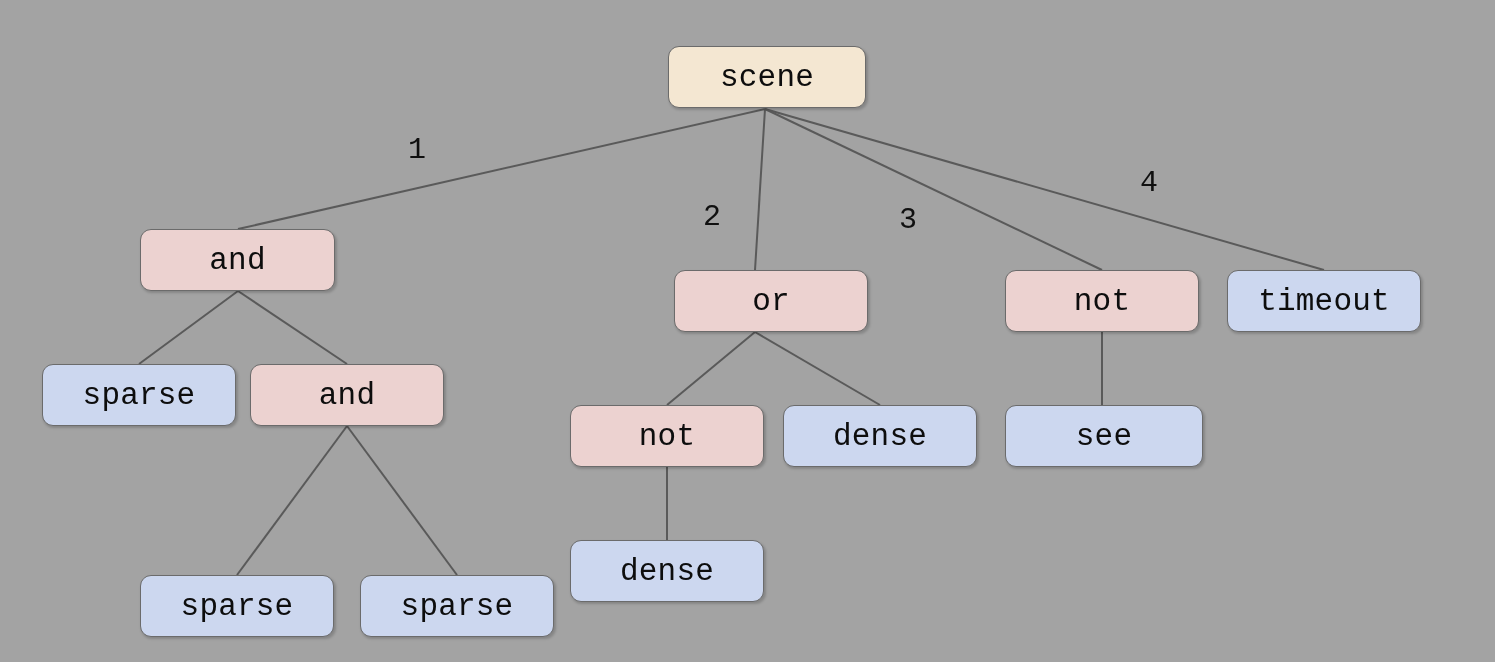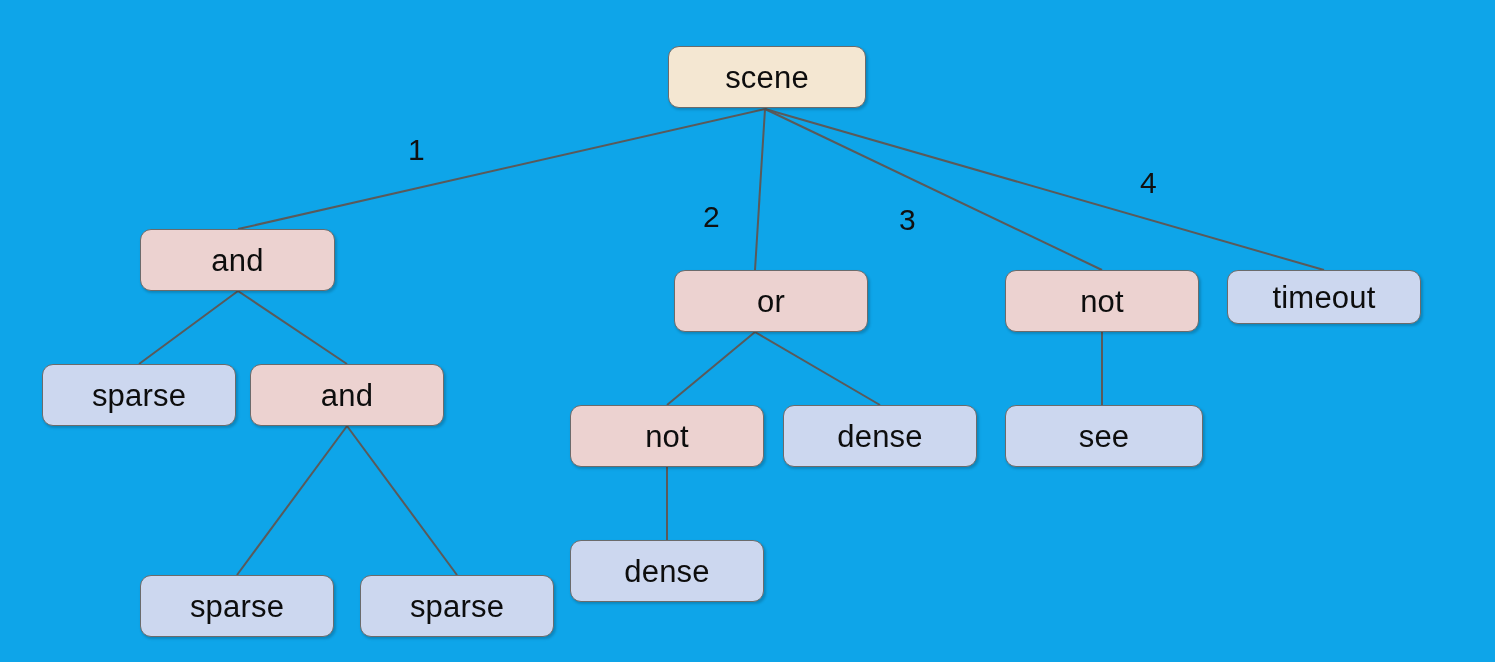--- a/index.html
+++ b/index.html
@@ -4,23 +4,23 @@
 <style>
   html, body {
     margin: 0;
     padding: 0;
     background: #ffffff;
   }
   #canvas {
     position: relative;
     width: 1495px;
     height: 662px;
-    background: #0ea5e9;
+    background: #a3a3a3;
     overflow: hidden;
-    font-family: Liberation Sans, sans-serif;
+    font-family: Liberation Mono, monospace;
   }
   #edge-layer {
     position: absolute;
     left: 0;
     top: 0;
     width: 1495px;
     height: 662px;
     pointer-events: none;
   }
   .node {
@@ -65,21 +65,21 @@
       <line x1="755" y1="332" x2="667" y2="405" stroke="#5a5a5a" stroke-width="2"></line>
       <line x1="755" y1="332" x2="880" y2="405" stroke="#5a5a5a" stroke-width="2"></line>
       <line x1="667" y1="467" x2="667" y2="540" stroke="#5a5a5a" stroke-width="2"></line>
       <line x1="1102" y1="332" x2="1102" y2="405" stroke="#5a5a5a" stroke-width="2"></line>
     </svg>
   <div id="node-layer">
       <div class="node root" style="left: 668px; top: 46px; width: 198px; height: 62px;">scene</div>
       <div class="node op" style="left: 140px; top: 229px; width: 195px; height: 62px;">and</div>
       <div class="node op" style="left: 658px; top: 270px; width: 194px; height: 62px; margin-left: 16px;">or</div>
       <div class="node op" style="left: 1005px; top: 270px; width: 194px; height: 62px;">not</div>
-      <div class="node leaf" style="left: 1227px; top: 270px; width: 194px; height: 54px; text-align: right;">timeout</div>
+      <div class="node leaf" style="left: 1227px; top: 270px; width: 194px; height: 62px; text-align: right;">timeout</div>
       <div class="node leaf" style="left: 42px; top: 364px; width: 194px; height: 62px;">sparse</div>
       <div class="node op" style="left: 250px; top: 364px; width: 194px; height: 62px;">and</div>
       <div class="node op" style="left: 570px; top: 405px; width: 194px; height: 62px;">not</div>
       <div class="node leaf" style="left: 783px; top: 405px; width: 194px; height: 62px;">dense</div>
       <div class="node leaf" style="left: 1005px; top: 405px; width: 198px; height: 62px;">see</div>
       <div class="node leaf" style="left: 570px; top: 540px; width: 194px; height: 62px;">dense</div>
       <div class="node leaf" style="left: 140px; top: 575px; width: 194px; height: 62px;">sparse</div>
       <div class="node leaf" style="left: 360px; top: 575px; width: 194px; height: 62px;">sparse</div>
     </div>
   <div id="label-layer">

